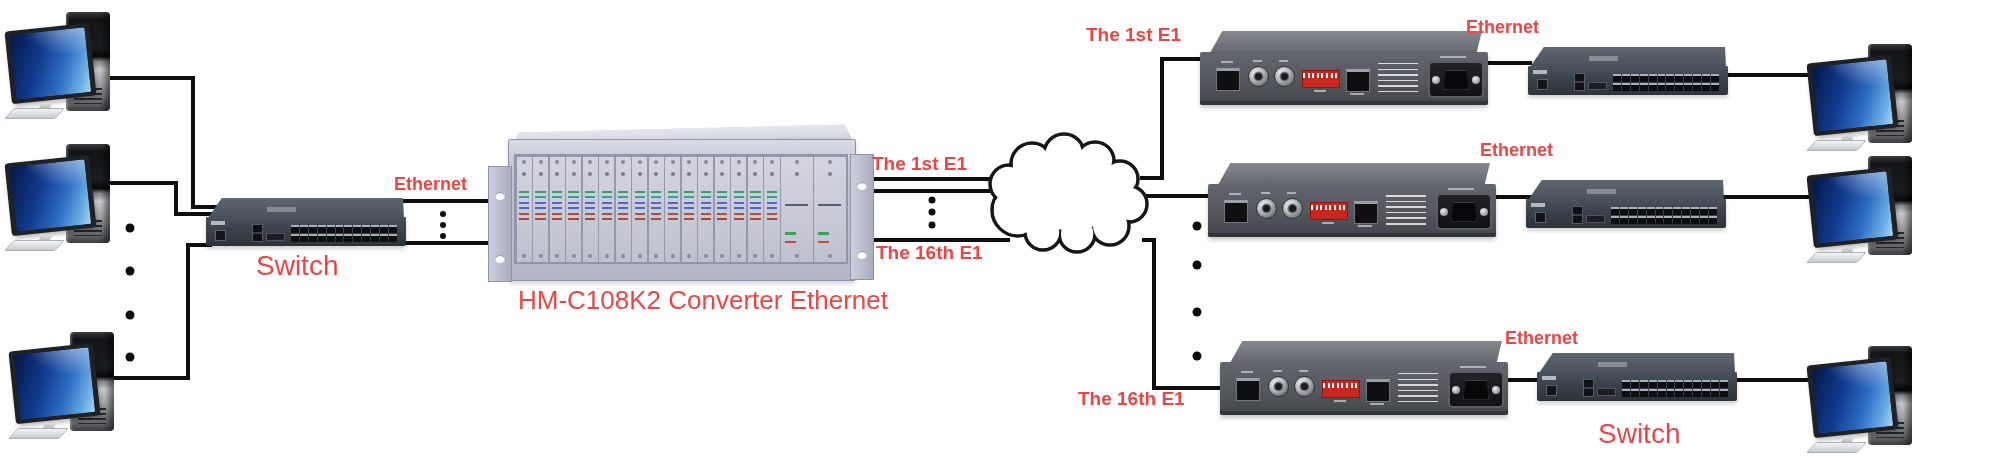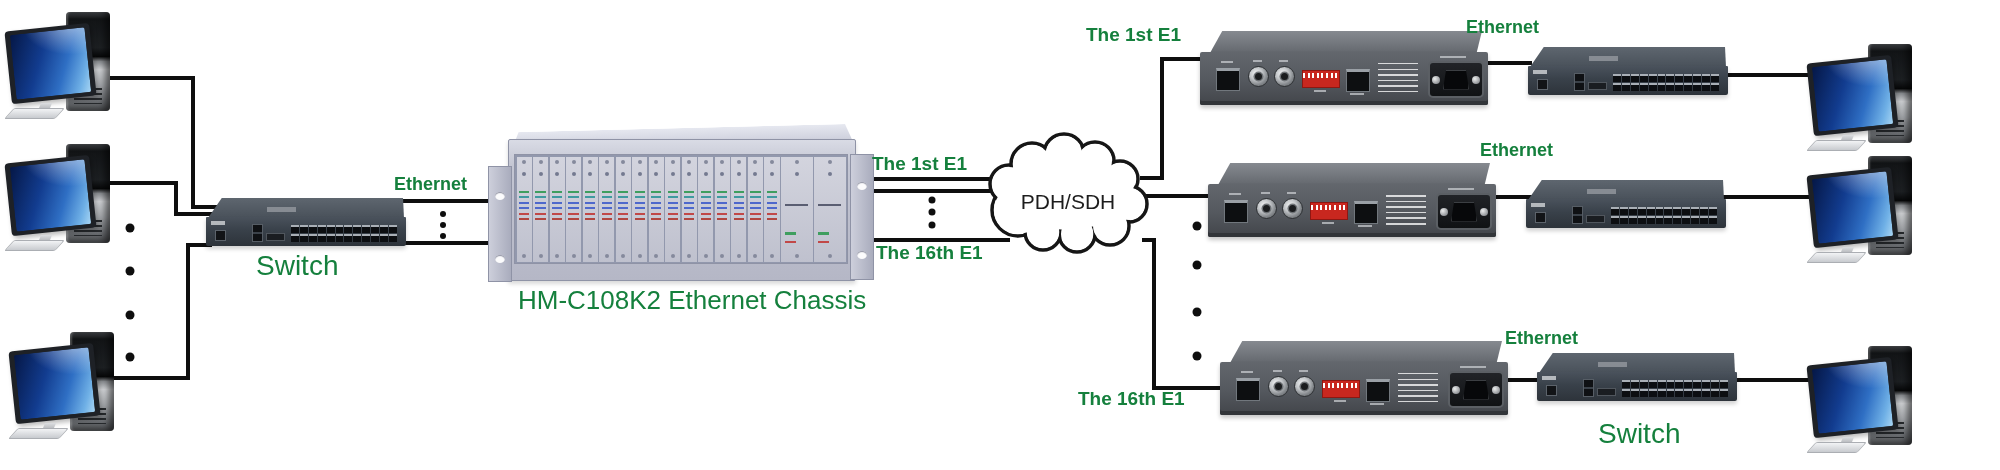--- a/index.html
+++ b/index.html
@@ -1,21 +1,21 @@
 <!DOCTYPE html>
 <html><head>
 <meta charset="utf-8">
 <style>
   html,body{margin:0;padding:0;background:#fff;}
   .canvas{position:relative;width:2000px;height:470px;background:#ffffff;overflow:hidden;
           font-family:"Liberation Sans", sans-serif;color:#111;}
   
   .wires{position:absolute;left:0;top:0;z-index:1;}
   
-  .lbl{position:absolute;z-index:6;white-space:nowrap;color:#15803d;}
+  .lbl{position:absolute;z-index:6;white-space:nowrap;color:#ef4444;}
   .lbl.b{font-weight:bold;font-size:19px;}
   .lbl.big{font-size:28px;font-weight:400;}
   #lbl-eth-left{left:394px;top:174px;font-size:18px;}
   #lbl-switch-left{left:256px;top:250px;}
   #lbl-chassis{left:518px;top:285px;font-size:26px;font-weight:400;}
   #lbl-e1first-left{left:872px;top:153px;}
   #lbl-e116-left{left:876px;top:242px;}
   #lbl-cloud{left:988px;top:190px;width:160px;text-align:center;font-size:21px;color:#1d1d1d;z-index:6;}
   #lbl-e1first-right{left:1086px;top:24px;}
   #lbl-eth-top{left:1466px;top:17px;font-size:18px;}
@@ -670,23 +670,22 @@
       <circle cx="153" cy="78" r="16"></circle>
         <circle cx="134" cy="100" r="17"></circle>
         <circle cx="101" cy="108" r="16"></circle>
       <circle cx="67" cy="106" r="16"></circle>
         <ellipse cx="92" cy="68" rx="58" ry="36"></ellipse>
     </g>
   </svg>
 
   <div class="lbl b" id="lbl-eth-left">Ethernet</div>
   <div class="lbl big" id="lbl-switch-left">Switch</div>
-  <div class="lbl" id="lbl-chassis">HM-C108K2 Ethernet Chassis</div>
+  <div class="lbl" id="lbl-chassis">HM-C108K2 Converter Ethernet</div>
   <div class="lbl b" id="lbl-e1first-left">The 1st E1</div>
   <div class="lbl b" id="lbl-e116-left">The 16th E1</div>
-  <div class="lbl" id="lbl-cloud">PDH/SDH</div>
   <div class="lbl b" id="lbl-e1first-right">The 1st E1</div>
   <div class="lbl b" id="lbl-eth-top">Ethernet</div>
   <div class="lbl b" id="lbl-eth-mid">Ethernet</div>
   <div class="lbl b" id="lbl-eth-bot">Ethernet</div>
   <div class="lbl b" id="lbl-e116-right">The 16th E1</div>
   <div class="lbl big" id="lbl-switch-right">Switch</div>
 </div>
 
 </body></html>

